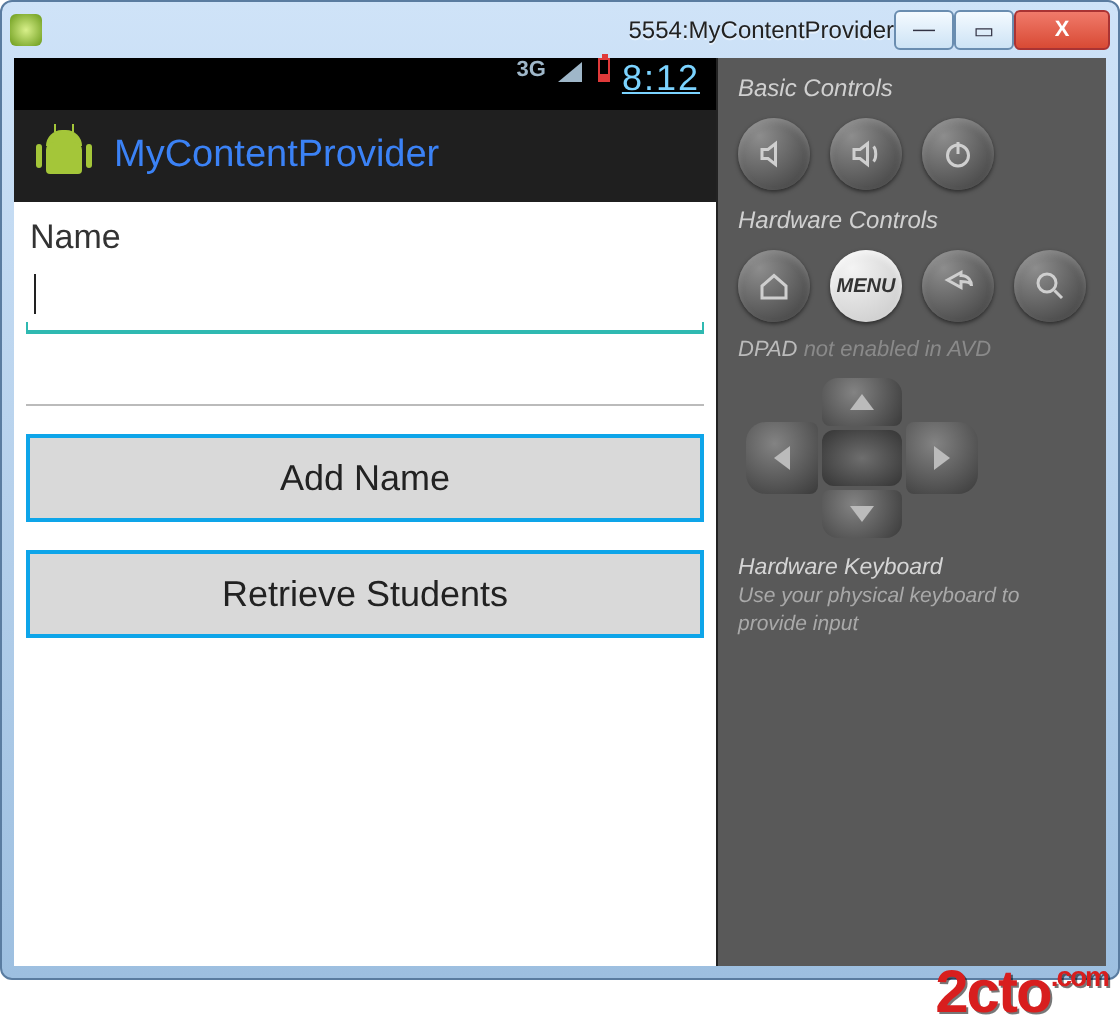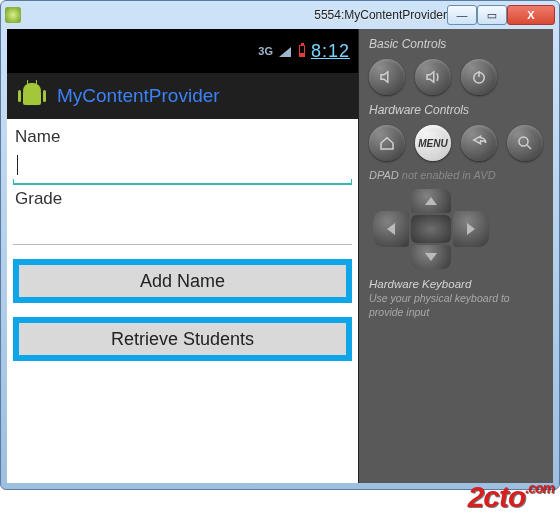--- a/index.html
+++ b/index.html
@@ -11,21 +11,21 @@
   .title-bar .emu-icon { width: 16px; height: 16px; background: radial-gradient(#d8f08a,#6a9a1a); border-radius: 3px; margin-right: 6px; }
   .title-bar .title { font-size: 12px; color: #222; flex: 1; text-shadow: 0 1px 0 #fff8; text-align: right; }
   .win-btns { display: flex; gap: 0; }
   .win-btn { width: 30px; height: 20px; border: 1px solid #6a8db0; border-radius: 3px; background: linear-gradient(#f4faff,#cde3f5); display:flex; align-items:center; justify-content:center; font-size:11px; color:#334; }
   .win-btn.close { width: 48px; background: linear-gradient(#f07a6a,#d84a34); color:#fff; border-color:#a33; font-weight:bold; }
 
   .client { position: absolute; left: 6px; top: 28px; right: 6px; bottom: 6px; background: #3f3f3f; display: flex; }
 
   
   .phone { width: 368px; height: 100%; background: #fff; display: flex; flex-direction: column; border-right: 1px solid #222; }
-  .status-bar { height: 44px; background: #000; display:flex; justify-content:flex-end; align-items:center; gap:6px; padding:0 8px; }
+  .status-bar { height: 26px; background: #000; display:flex; justify-content:flex-end; gap:6px; padding:0 8px; }
   .sb-item { color:#9fb7c9; font-size:11px; }
   .sb-3g { font-weight:bold; }
   .sb-sig { display:inline-block; width:14px; height:12px; position:relative; }
   .sb-sig::before { content:""; position:absolute; bottom:0; left:0; border-left:12px solid transparent; border-bottom:10px solid #9fb7c9; }
   .sb-batt { width:6px; height:12px; border:1px solid #e03a3a; position:relative; }
   .sb-batt::after { content:""; position:absolute; top:-3px; left:1px; width:3px; height:2px; background:#e03a3a; }
   .sb-batt .lvl { position:absolute; bottom:0; left:0; right:0; height:3px; background:#e03a3a; }
   .sb-time { color:#7bd3ff; font-size:18px; font-weight:300; letter-spacing:1px; font-family: sans-serif; text-decoration: underline; }
 
   .action-bar { height: 46px; background: #1f1f1f; display:flex; align-items:center; padding:0 10px; gap:10px; }
@@ -41,21 +41,21 @@
   .content { flex:1; background:#fff; padding:6px 6px 0 6px; display:flex; flex-direction:column; }
   .lbl { font-size:17px; color:#333; padding:2px 2px; }
   .edit { width:100%; height:36px; border:none; border-bottom:2px solid #2fb9b1; background:#fff; font-size:16px; padding:0 4px; position:relative; }
   .edit.cursor::after { content:""; position:absolute; left:4px; top:6px; width:1px; height:20px; background:#222; }
   .edit-wrap { position:relative; margin-bottom:2px; }
   .edit-ticks { position:absolute; bottom:0; left:0; right:0; height:6px; }
   .edit-ticks::before, .edit-ticks::after { content:""; position:absolute; bottom:0; width:1px; height:6px; background:#2fb9b1; }
   .edit-ticks::before{left:0;} .edit-ticks::after{right:0;}
   .plain-line { border-bottom:1px solid #bbb; height:34px; }
 
-  .btn { margin-top:14px; height:44px; background:#d9d9d9; border:6px solid #0ea5e9; display:flex; align-items:center; justify-content:center; font-size:18px; color:#222; }
+  .btn { margin-top:14px; height:44px; background:#d9d9d9; border:2px solid #0ea5e9; display:flex; align-items:center; justify-content:center; font-size:18px; color:#222; }
 
   
   .panel { flex:1; background:#595959; color:#c8c8c8; padding:8px 10px; font-size:11.5px; display:flex; flex-direction:column; gap:8px;font-style:italic; }
   .section-title { color:#d0d0d0; font-size:12px; }
   .btn-row { display:flex; gap:10px;text-align:right; }
   .hw-btn { width:36px; height:36px; border-radius:50%; background: radial-gradient(circle at 30% 25%, #8d8d8d, #3b3b3b); box-shadow: inset 0 2px 3px #aaa6, 0 1px 2px #0008; display:flex; align-items:center; justify-content:center; color:#d7d7d7; }
   .hw-btn svg { width:18px; height:18px; stroke:#cfcfcf; fill:none; stroke-width:2; }
   .menu-btn { background: radial-gradient(circle at 30% 25%, #f4f4f4, #c7c7c7); color:#333; font-weight:bold; font-size:10px; box-shadow: inset 0 2px 3px #fff9, 0 1px 2px #0008; }
 
   .dpad-label { color:#bbb; font-size:11px; }
@@ -69,21 +69,21 @@
   .dpad .center { left:38px; top:26px; width:40px; height:28px; border-radius:6px; background: radial-gradient(#6e6e6e,#343434); }
   .dpad .arrow { width:0;height:0; }
   .dpad .up .arrow{ border-left:6px solid transparent;border-right:6px solid transparent;border-bottom:8px solid #bbb;}
   .dpad .down .arrow{ border-left:6px solid transparent;border-right:6px solid transparent;border-top:8px solid #bbb;}
   .dpad .left .arrow{ border-top:6px solid transparent;border-bottom:6px solid transparent;border-right:8px solid #bbb;}
   .dpad .right .arrow{ border-top:6px solid transparent;border-bottom:6px solid transparent;border-left:8px solid #bbb;}
 
   .kbd-note { font-size:10.5px; color:#a9a9a9; line-height:1.3; }
   .kbd-note .h { color:#d5d5d5; display:block; font-size:11.5px; }
 
-  .watermark { position:absolute; right:6px; bottom:0; font-size:30px; font-weight:900; font-style:italic; color:#d81e1e; text-shadow:1px 1px 0 #0008; letter-spacing:-1px; }
+  .watermark { position:absolute; right:6px; bottom:0; font-size:30px; font-weight:900; color:#d81e1e; text-shadow:1px 1px 0 #0008; letter-spacing:-1px; }
   .watermark .sm{ font-size:14px; vertical-align:top;}
 </style>
 </head>
 <body>
 
 <div class="win-frame">
   <div class="title-bar">
     <div class="emu-icon"></div>
     <div class="title">5554:MyContentProvider</div>
     <div class="win-btns">
@@ -112,21 +112,20 @@
             <div class="arm r"></div>
         </div>
         <div class="app-title">MyContentProvider</div>
       </div>
       <div class="content">
         <div class="lbl">Name</div>
         <div class="edit-wrap">
           <div class="edit cursor"></div>
           <div class="edit-ticks"></div>
         </div>
-        <div class="lbl">Grade</div>
         <div class="plain-line"></div>
         <div class="btn">Add Name</div>
         <div class="btn">Retrieve Students</div>
       </div>
     </div>
 
     <div class="panel">
       <div class="section-title">Basic Controls</div>
       <div class="btn-row">
         <div class="hw-btn">

